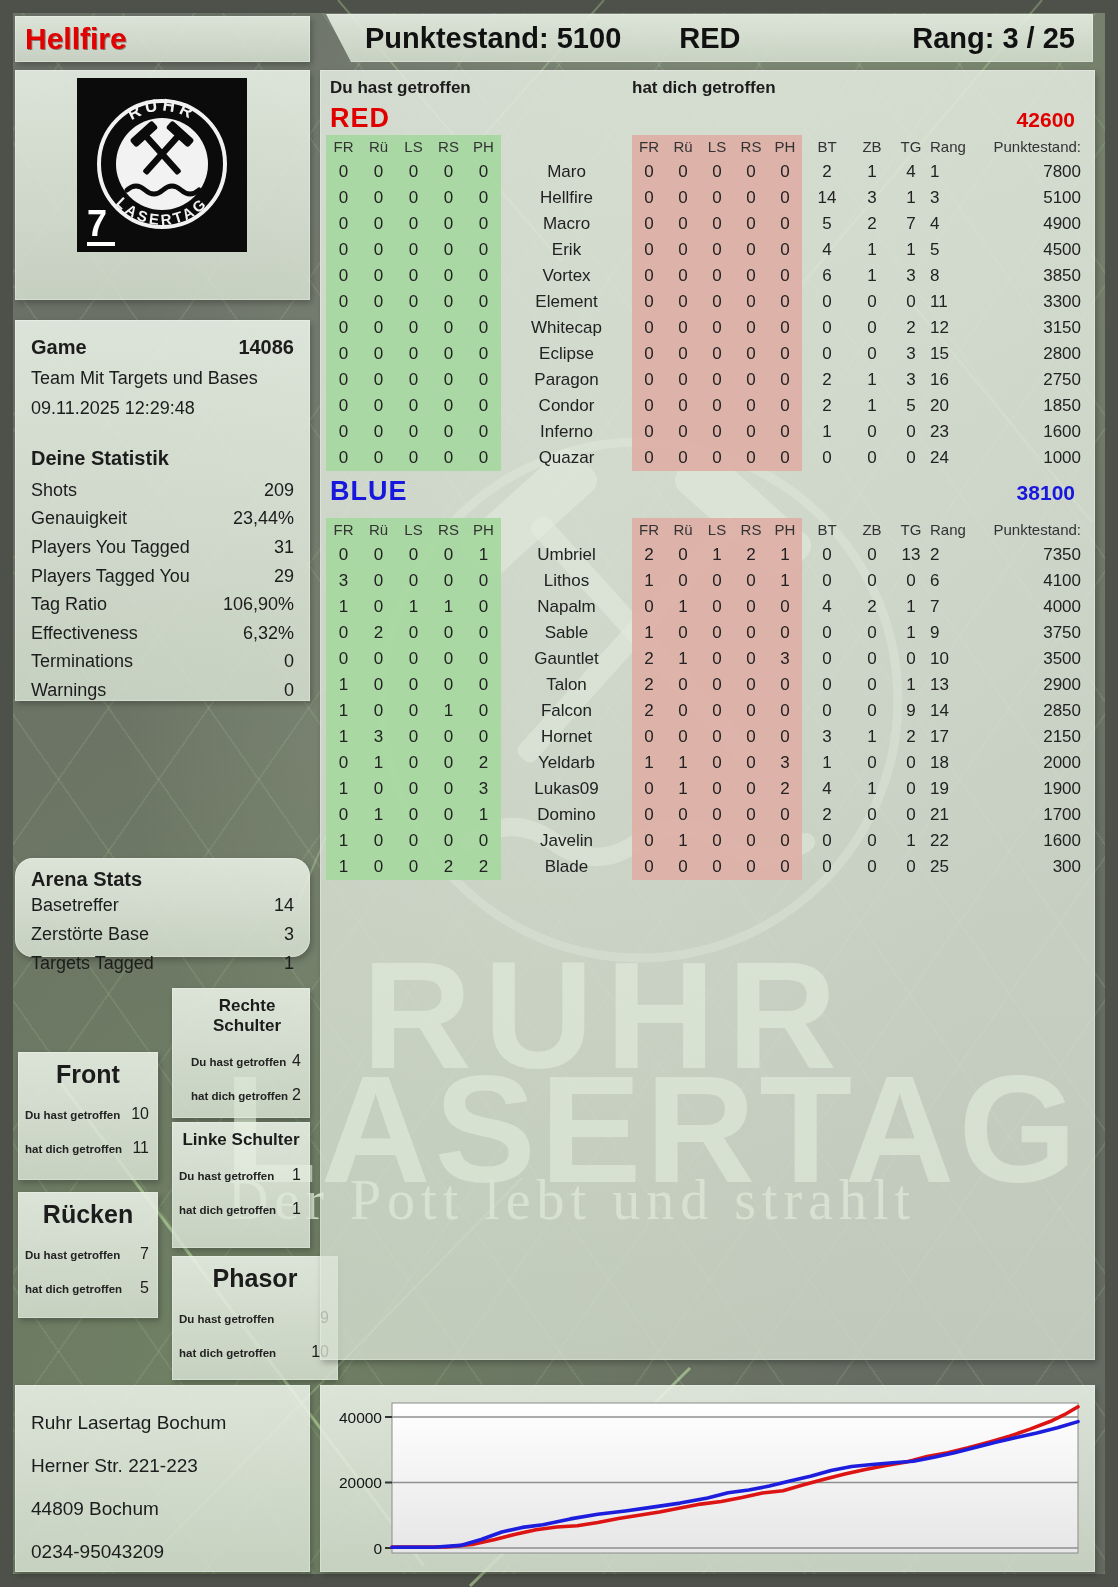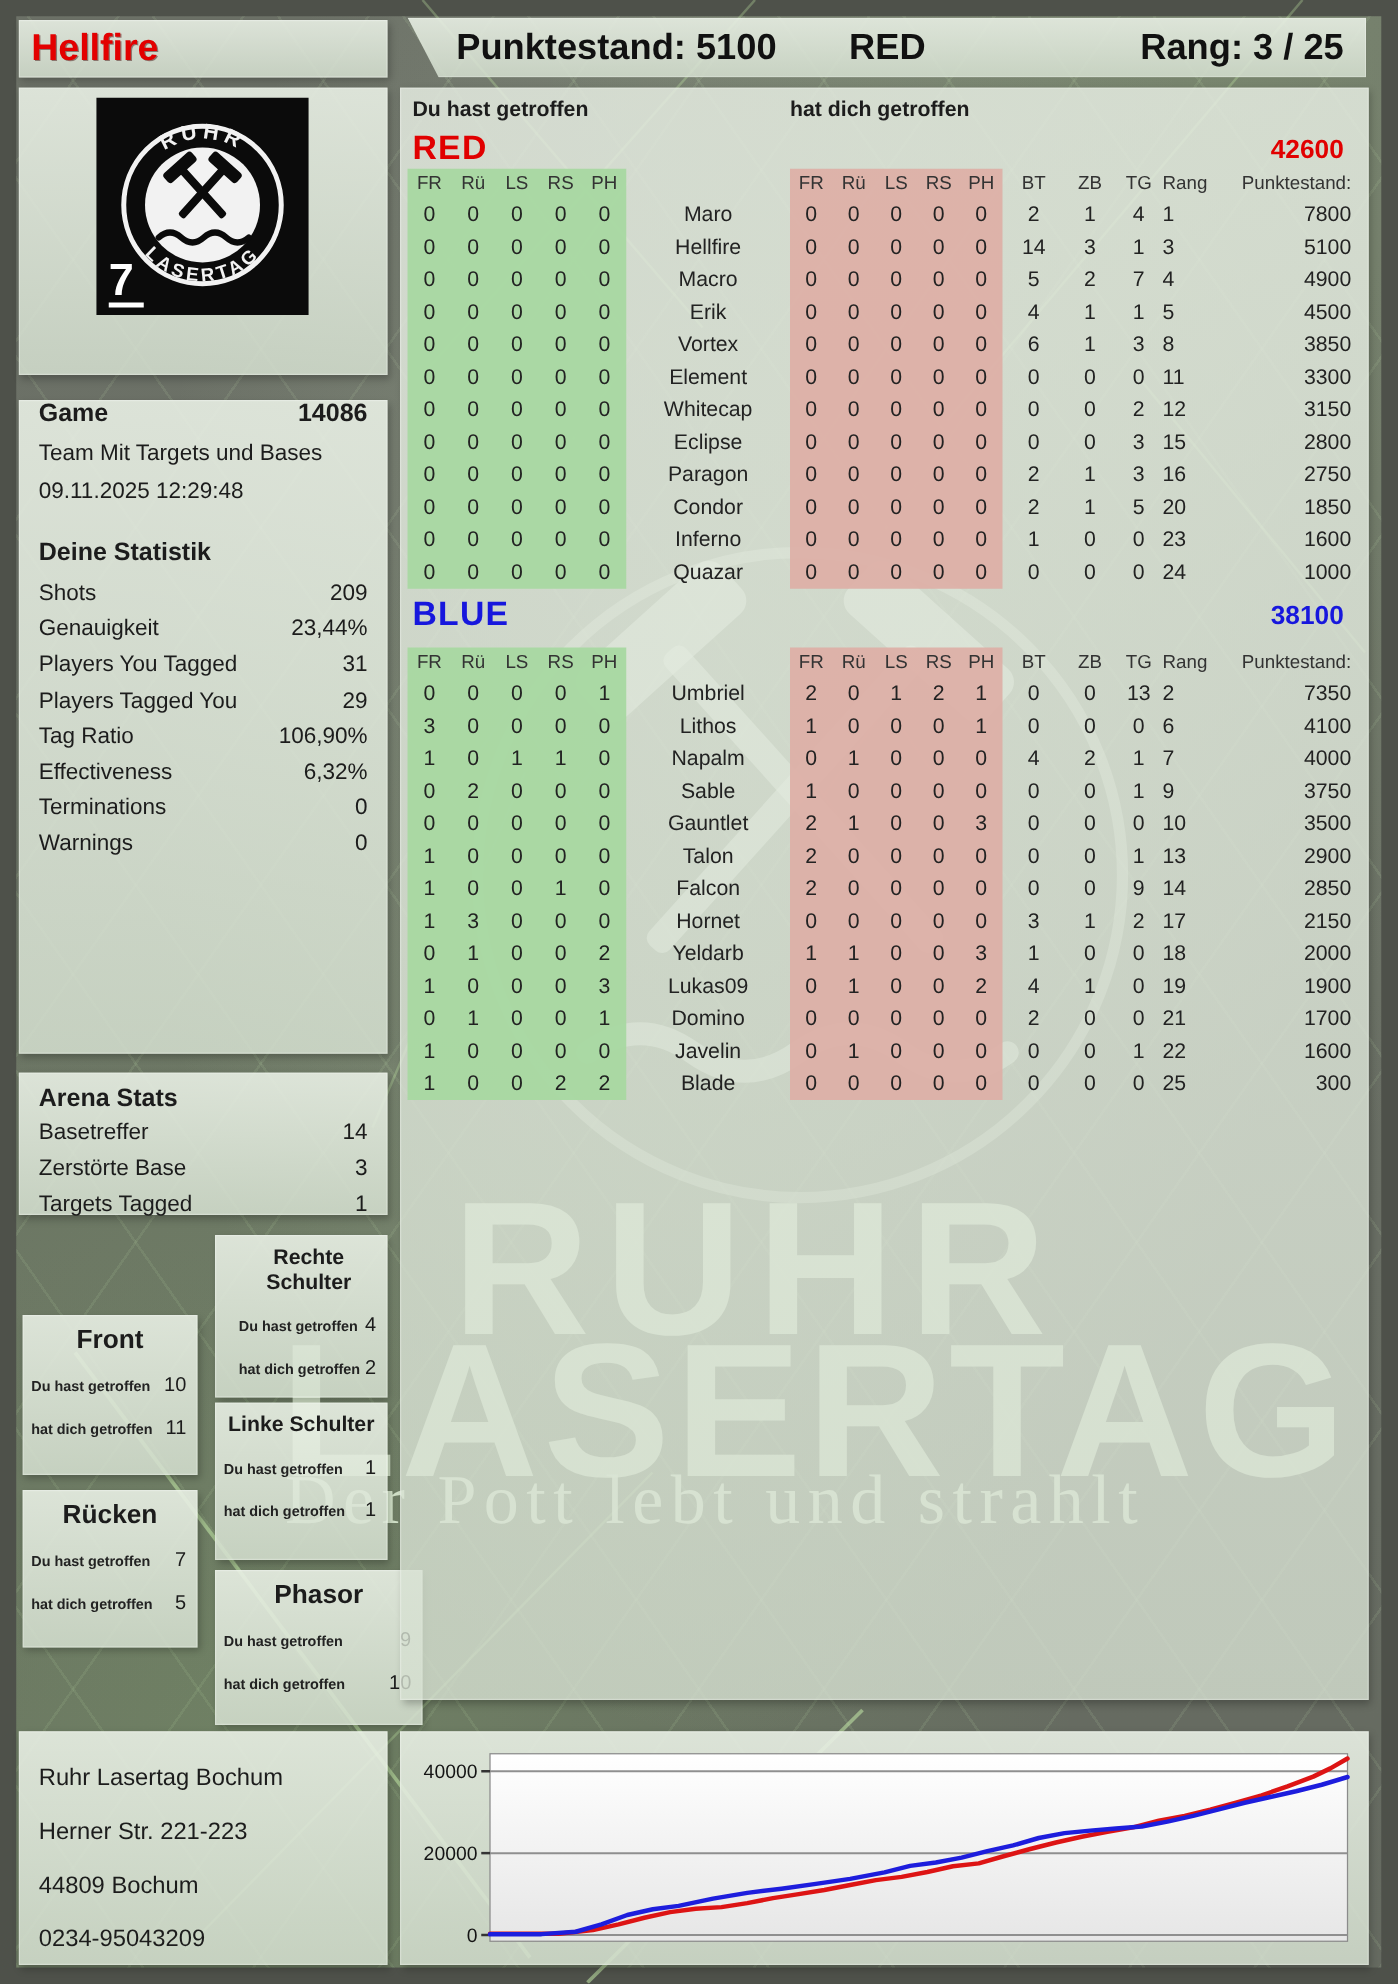--- a/index.html
+++ b/index.html
@@ -48,35 +48,35 @@
   #score-bar .big { font-size:29px; font-weight:bold; color:#111; }
   #score-label { margin-left:42px; }
   #team-label { margin-left:58px; }
   #rank-label { margin-left:auto; margin-right:18px; }
 
   
   #logo-panel { left:15px; top:70px; width:295px; height:230px; }
   #logo-svg { position:absolute; left:62px; top:8px; }
 
   
-  #game-panel { left:15px; top:320px; width:295px; height:523px; padding:0 16px; }
+  #game-panel { left:15px; top:320px; width:295px; height:381px; padding:16px 16px; }
   .row-flex { display:flex; justify-content:space-between; align-items:baseline; }
   .h-bold { font-size:20px; font-weight:bold; }
   .sub-line { font-size:18px; margin-top:9px; }
   .section-title { font-size:20px; font-weight:bold; margin-top:28px; }
   .stat-row { display:flex; justify-content:space-between; font-size:18px; height:28.6px; align-items:center; }
   #stats-rows { margin-top:6px;text-align:center; }
-  #arena-panel { left:15px; top:858px; width:295px; height:114px; padding:8px 16px; }
+  #arena-panel { left:15px; top:858px; width:295px; height:99px; padding:8px 16px;border-radius:18px; }
   #arena-panel .section-title { margin-top:2px; }
   #arena-rows .stat-row { height:29px; }
 
   
   .hitbox { padding-top:8px; }
   .hitbox .hb-title { text-align:center; font-weight:bold; }
-  .hb-title.big { font-size:21px; }
+  .hb-title.big { font-size:25px; }
   .hb-title.small { font-size:17px; }
   .hb-row { display:flex; justify-content:space-between; align-items:baseline; padding:0 9px 0 7px; margin-top:16px; }
   .hb-label { font-size:11.5px; font-weight:bold; color:#222; }
   .hb-value { font-size:16px; }
   #box-front   { left:18px;  top:1052px; width:140px; height:128px; }
   #box-rechte  { left:172px; top:988px;  width:138px; height:130px;padding-left:12px; }
   #box-linke   { left:172px; top:1122px; width:138px; height:126px; }
   #box-ruecken { left:18px;  top:1192px; width:140px; height:126px; }
   #box-phasor  { left:172px; top:1256px; width:166px; height:124px; }
 

